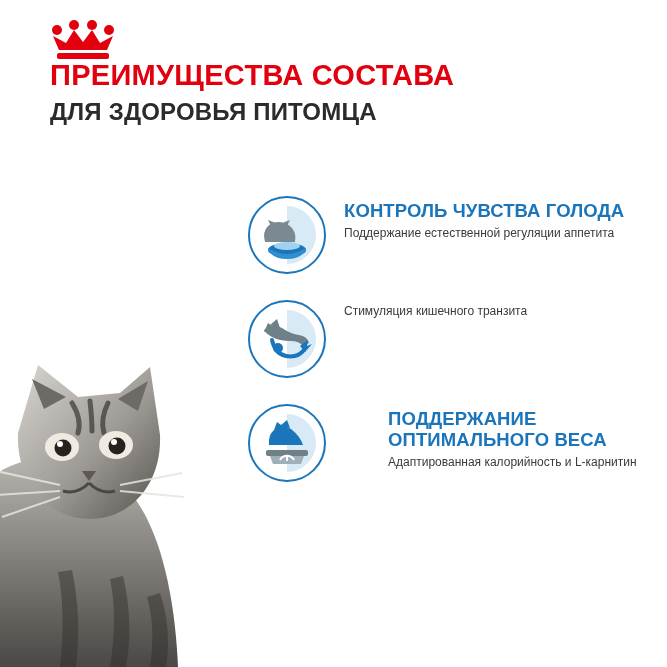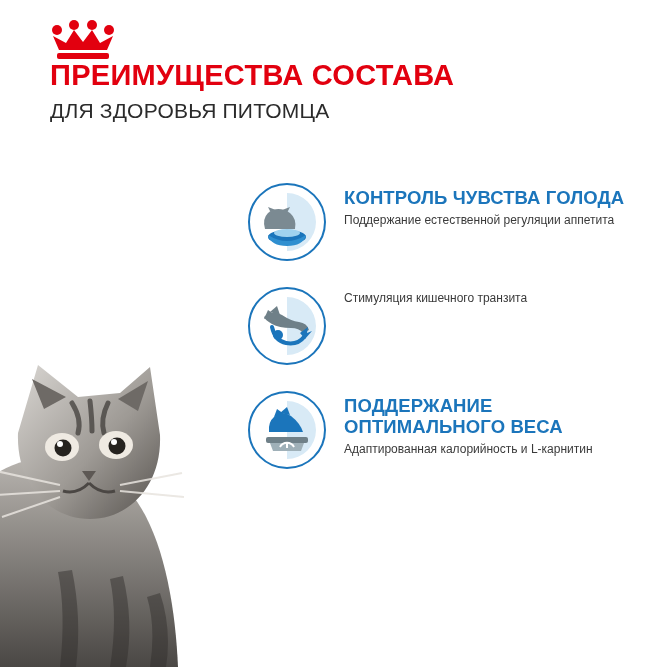--- a/index.html
+++ b/index.html
@@ -42,22 +42,22 @@
   .title-main {
     font-size: 29px;
     font-weight: bold;
     letter-spacing: 0.3px;
     color: #E2000F;
     line-height: 1.08;
     margin: 0;
     text-transform: uppercase;
   }
   .title-sub {
-    font-size: 21px;
-    font-weight: normal;
+    font-size: 24px;
+    font-weight: bold;
     color: #2b2b2b;
     line-height: 1.1;
     margin: 8px 0 0 0;
     text-transform: uppercase;
     letter-spacing: 0.2px;
   }
 
   
   .cat-photo {
     position: absolute;
@@ -65,29 +65,29 @@
     bottom: 0;
     width: 250px;
     height: 470px;
     overflow: hidden;
   }
 
   
   .benefits {
     position: absolute;
     left: 248px;
-    top: 183px;
+    top: 196px;
     width: 400px;
   }
   .benefit {
     display: flex;
     align-items: flex-start;
     margin-bottom: 26px;
   }
-  .benefit:last-child { margin-bottom: 16px; }
+  .benefit:last-child { margin-bottom: 16px; gap: 44px; }
 
   .benefit-icon {
     flex: 0 0 auto;
     width: 74px;
     height: 74px;
     border-radius: 50%;
     border: 2px solid #1B75BB;
     background: #ffffff;
     margin-right: 18px;
     position: relative;

